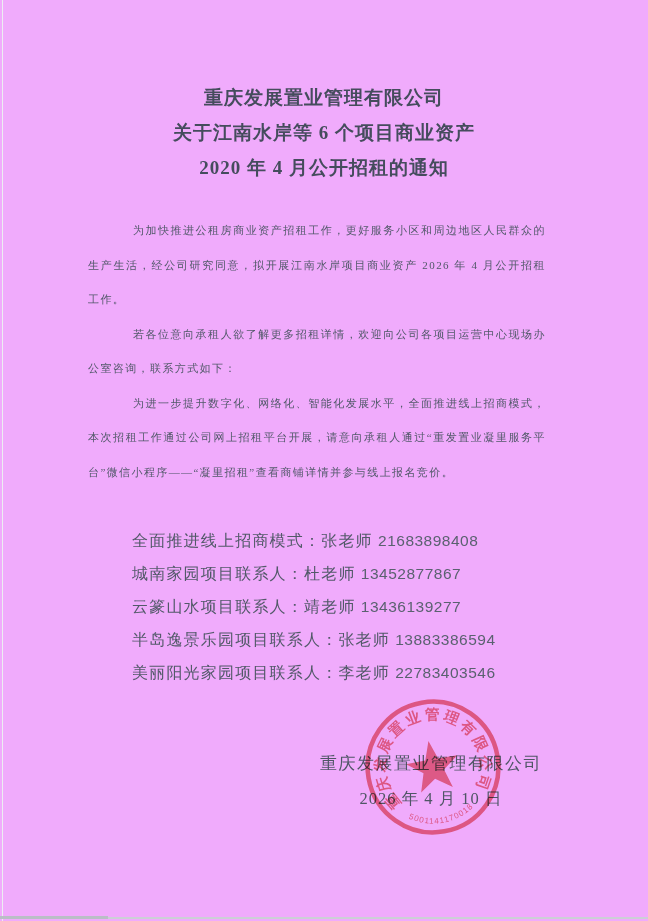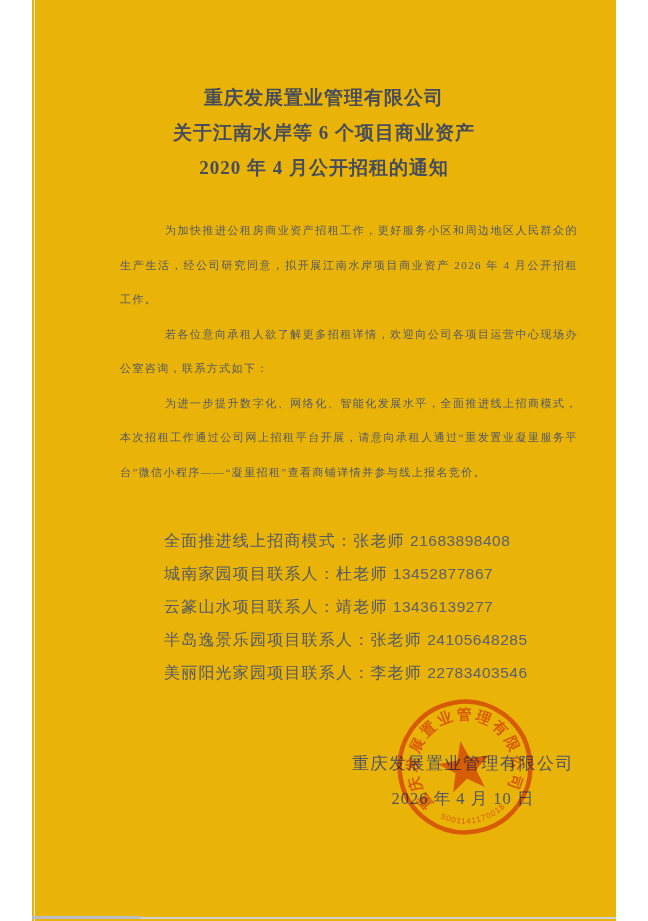--- a/index.html
+++ b/index.html
@@ -1,24 +1,24 @@
 <!DOCTYPE html>
 <html><head>
 <meta charset="utf-8">
 <style>
   * { margin: 0; padding: 0; box-sizing: border-box; }
   html, body { background: #ffffff; }
   body { font-family: "Liberation Serif", "DejaVu Serif", serif; }
 
   .page {
     position: relative;
-    width: 584px;
+    width: 648px;
     height: 921px;
     margin: 0 auto;
-    background: #eab308;
+    background: #f0abfc;
     overflow: hidden;
     color: #4d5464;
   }
 
   
   .edge-bottom {
     position: absolute; left: 0; right: 0; bottom: 2px;
     height: 2px; background: #ccd0d6;
   }
   .edge-bottom-left {
@@ -117,21 +117,21 @@
     <div class="contact-row">
       <span>全面推进线上招商模式：</span><span>张老师</span> <span class="contact-phone">21683898408</span>
     </div>
     <div class="contact-row">
       <span>城南家园项目联系人：</span><span>杜老师</span> <span class="contact-phone">13452877867</span>
     </div>
     <div class="contact-row">
       <span>云篆山水项目联系人：</span><span>靖老师</span> <span class="contact-phone">13436139277</span>
     </div>
     <div class="contact-row">
-      <span>半岛逸景乐园项目联系人：</span><span>张老师</span> <span class="contact-phone">24105648285</span>
+      <span>半岛逸景乐园项目联系人：</span><span>张老师</span> <span class="contact-phone">13883386594</span>
     </div>
     <div class="contact-row">
       <span>美丽阳光家园项目联系人：</span><span>李老师</span> <span class="contact-phone">22783403546</span>
     </div>
   </div>
 
   <div class="signature-company">重庆发展置业管理有限公司</div>
   <div class="signature-date">2026 年 4 月 10 日</div>
 
   <div class="seal">

